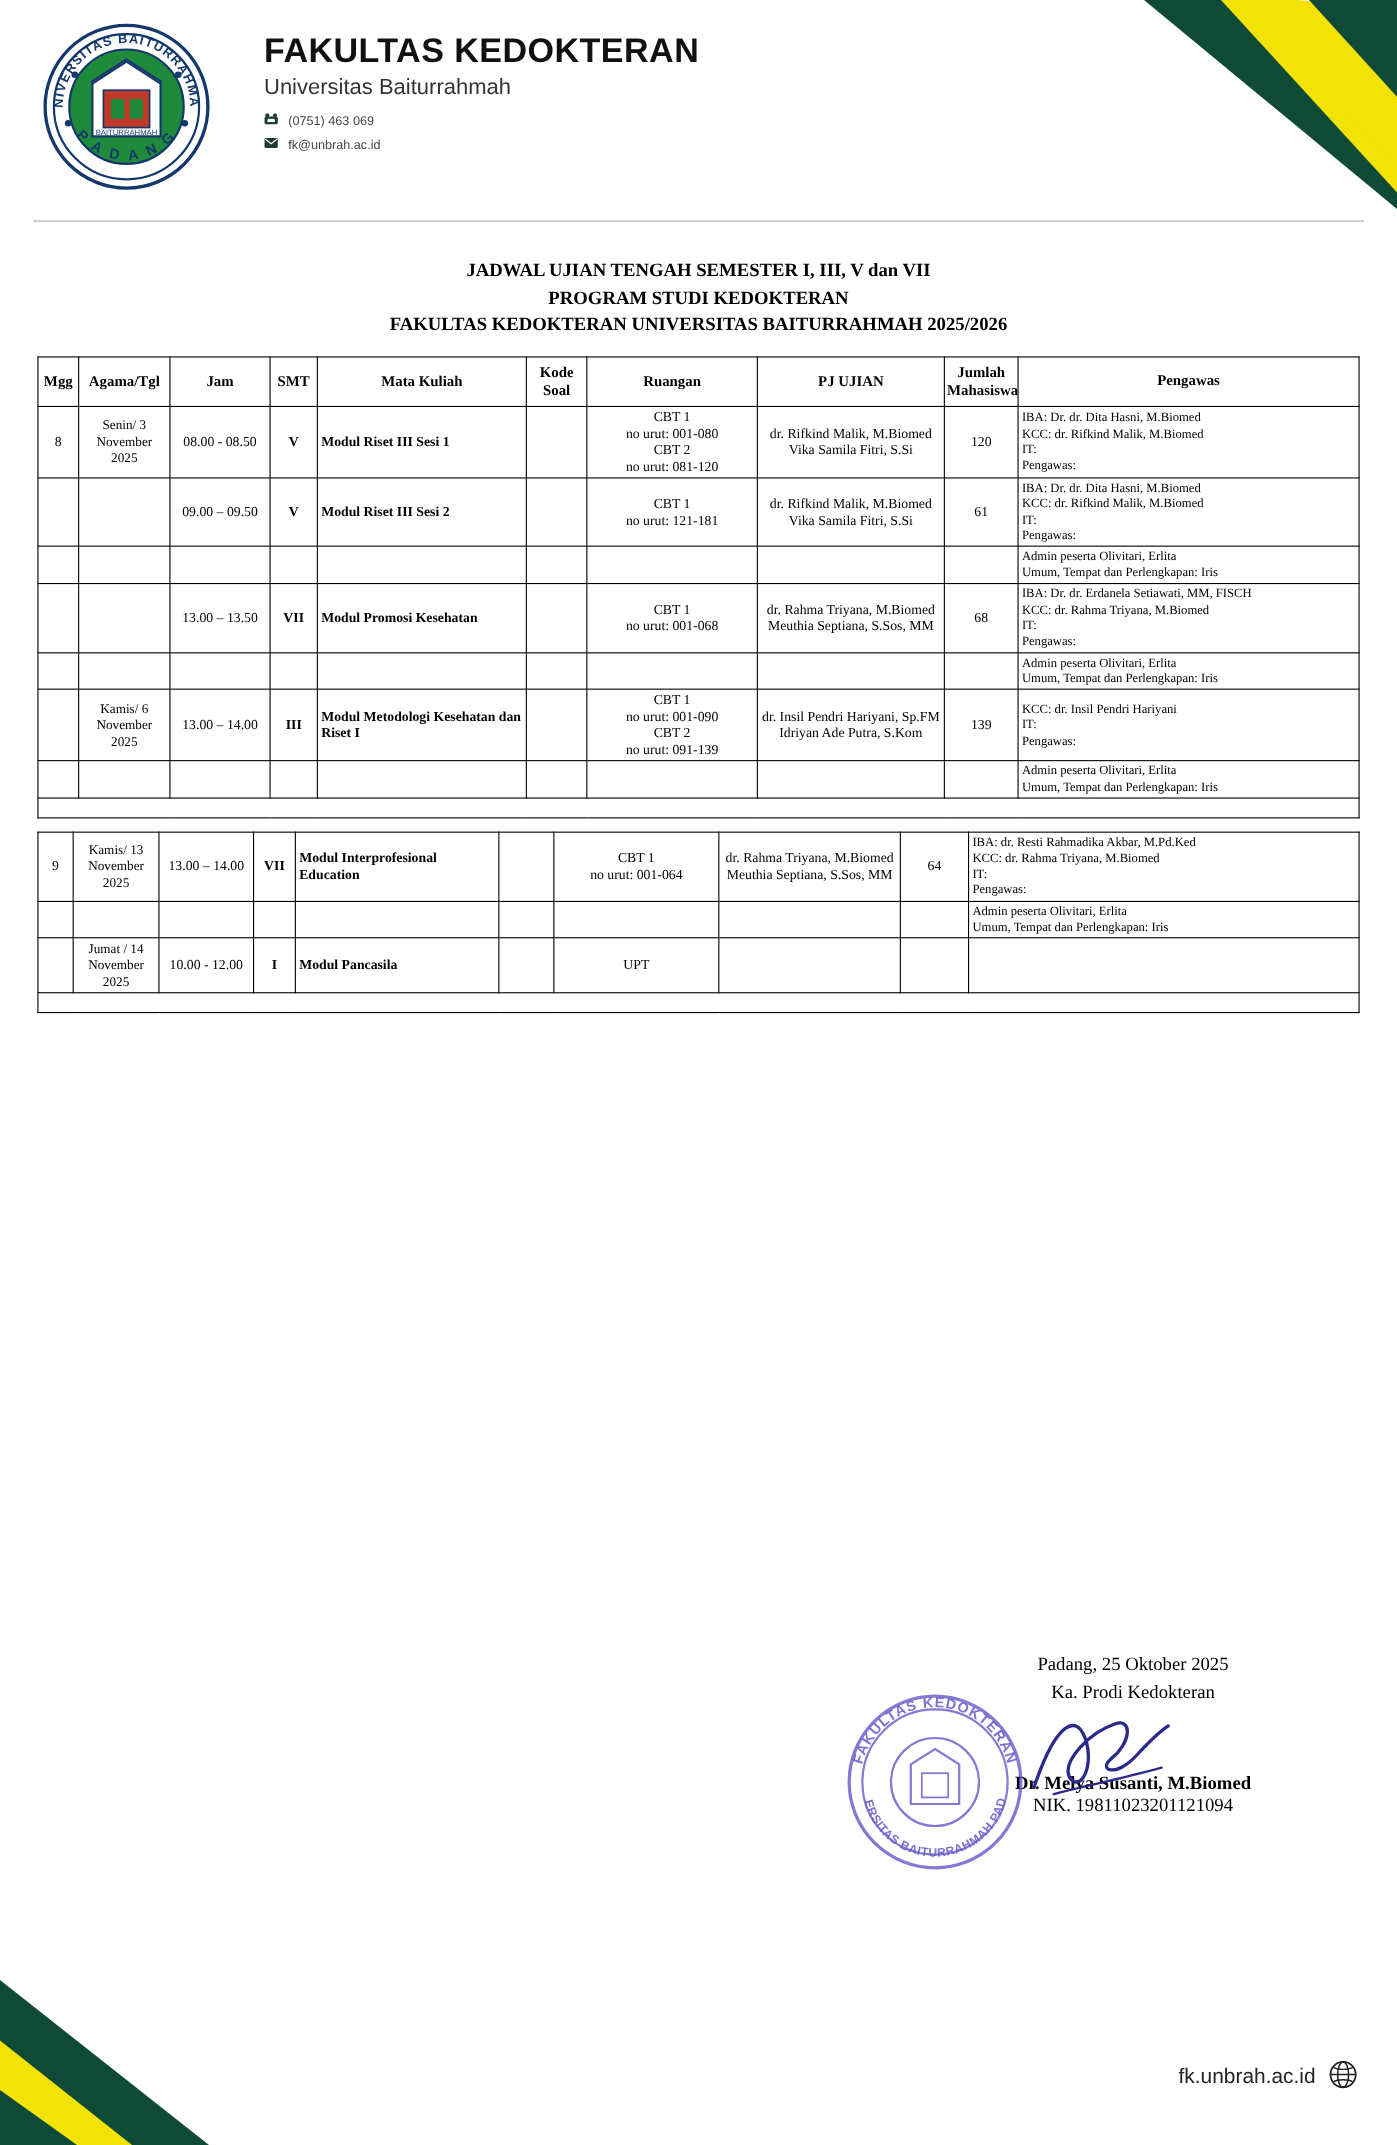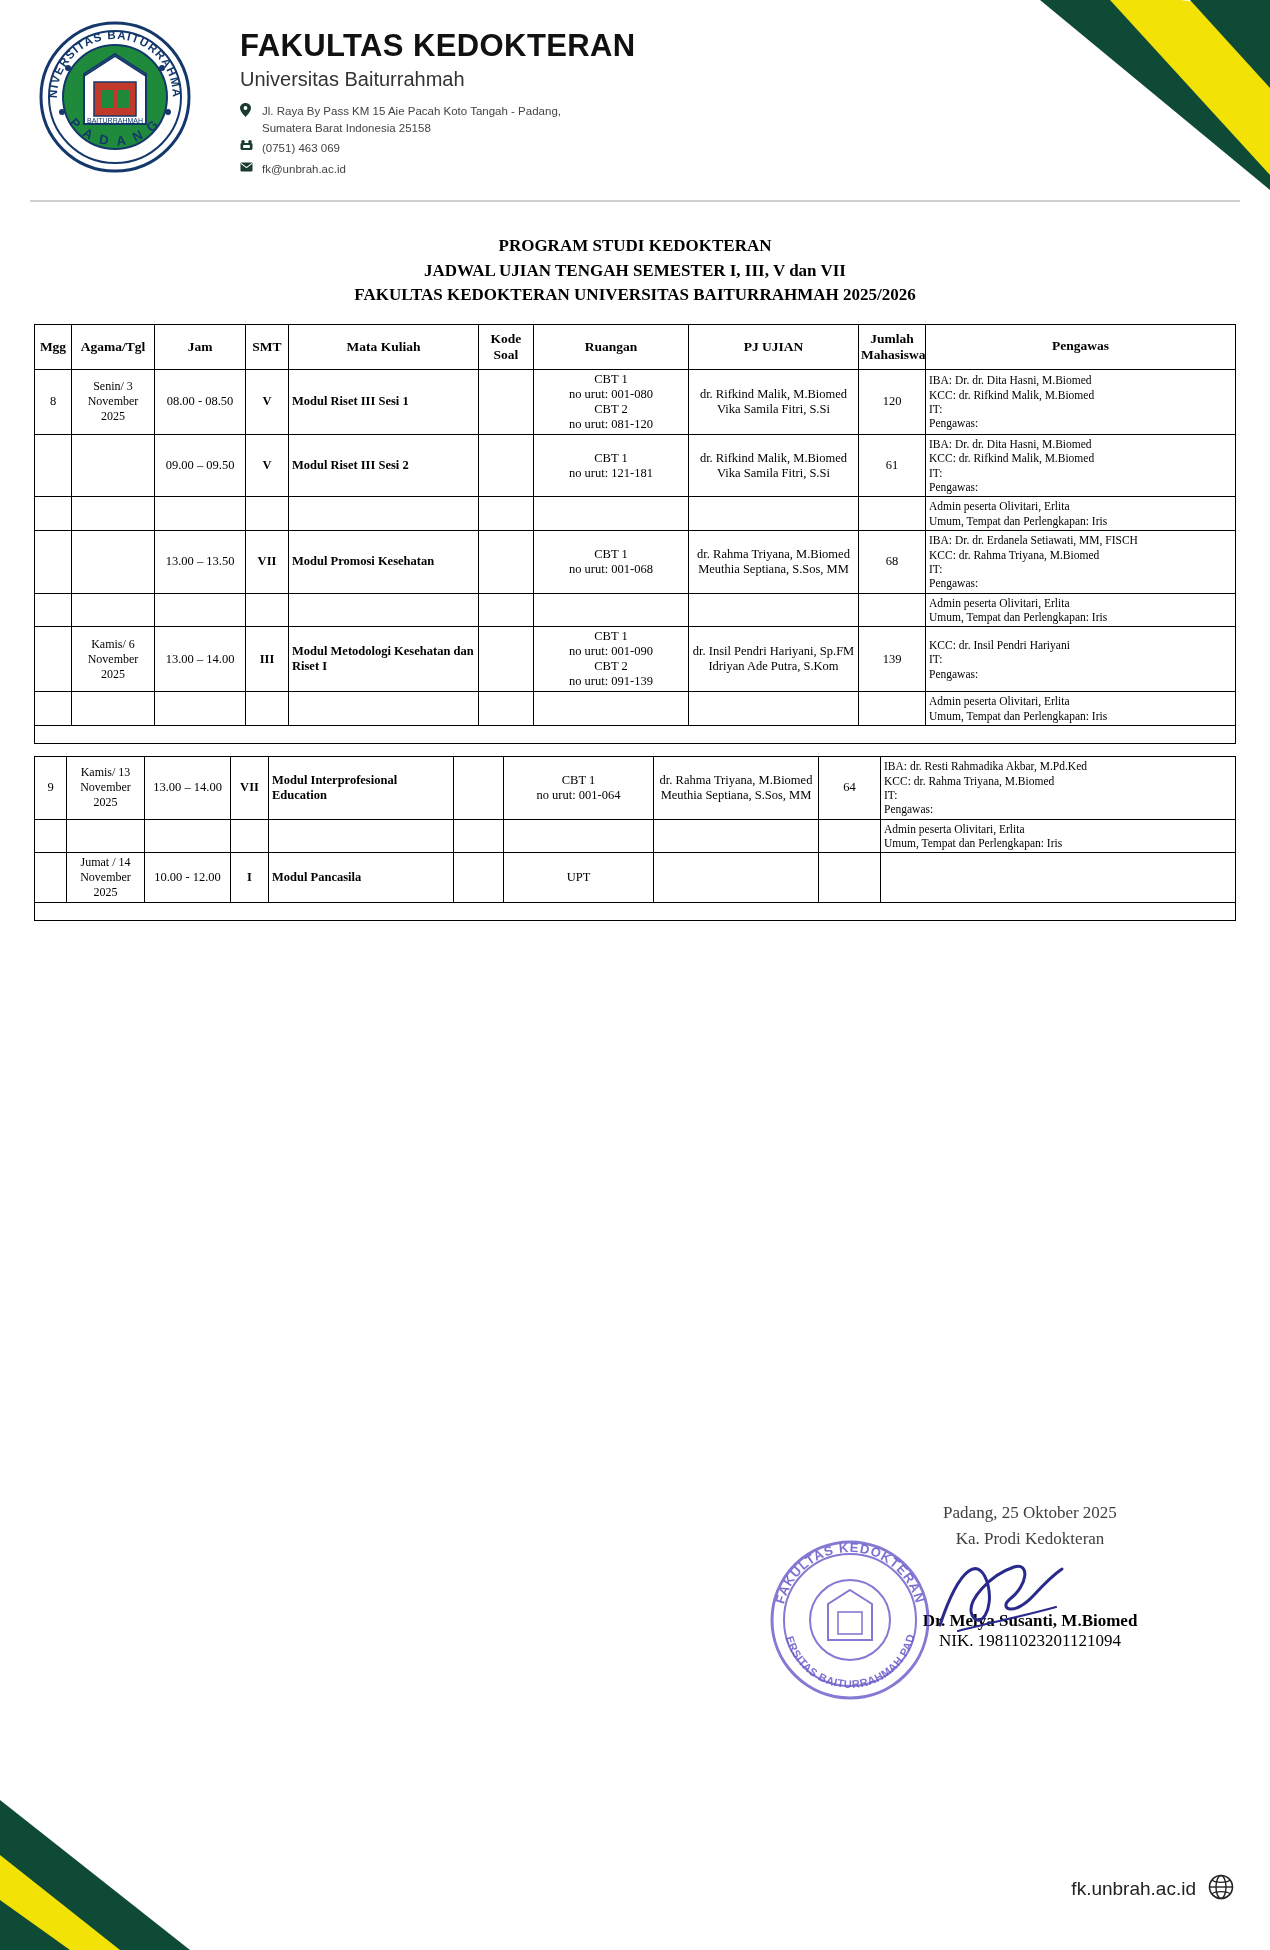--- a/index.html
+++ b/index.html
@@ -45,21 +45,21 @@
   .c-ruang{width:150px;text-align:center;font-size:12.5px;}
   .c-pj{width:165px;text-align:center;font-size:12.5px;}
   .c-jml{width:62px;text-align:center;}
   .c-peng{font-size:11.5px;line-height:1.25;padding-left:4px;}
   .spacer td{height:13px;background:#fff;border-left:1px solid #000;border-right:1px solid #000;}
   .multiline{white-space:pre-line;}
 
   
   .sign{position:absolute;left:0;right:0;top:1500px;}
   .sign-inner{width:420px;margin-left:820px;text-align:center;position:relative;}
-  .sign-line{font-size:17px;line-height:1.5;color:#404040;}
+  .sign-line{font-size:17px;line-height:1.5;color:#000000;}
   .sign-name{font-weight:bold;font-size:17px;margin-top:60px;}
   .sign-nik{font-size:17px;}
   .stamp{position:absolute;left:-70px;top:20px;width:200px;height:200px;opacity:.85;}
   .signature-scribble{position:absolute;left:90px;top:35px;width:180px;height:120px;}
 
   
   .footer{position:absolute;right:36px;bottom:46px;display:flex;align-items:center;gap:12px;}
   .footer-text{font-family:"Liberation Sans",sans-serif;font-size:19px;color:#222;}
 </style>
 </head>
@@ -103,30 +103,20 @@
       <circle cx="130" cy="92" r="3" fill="#14386b"></circle>
     </svg>
   </div>
 
   <div class="head-text">
     <div class="fk-title">FAKULTAS KEDOKTERAN</div>
     <div class="fk-sub">Universitas Baiturrahmah</div>
     <div class="contact">
       <div class="row">
         <div class="ic">
-          <svg width="11" height="14" viewBox="0 0 11 14">
-              <path d="M5.5 0C2.5 0 0 2.3 0 5.1 0 8.9 5.5 14 5.5 14S11 8.9 11 5.1C11 2.3 8.5 0 5.5 0z" fill="#1a3c2f"></path>
-              <circle cx="5.5" cy="5" r="1.9" fill="#fff"></circle>
-            </svg>
-        </div>
-        <div class="multiline">Jl. Raya By Pass KM 15 Aie Pacah Koto Tangah - Padang,
-Sumatera Barat Indonesia 25158</div>
-      </div>
-      <div class="row">
-        <div class="ic">
           <svg width="13" height="12" viewBox="0 0 13 12">
               <rect x="0.5" y="3" width="12" height="7" rx="1.4" fill="#1a3c2f"></rect>
               <circle cx="3" cy="1.8" r="1.8" fill="#1a3c2f"></circle>
               <circle cx="10" cy="1.8" r="1.8" fill="#1a3c2f"></circle>
               <rect x="3.2" y="5" width="6.6" height="3" fill="#fff"></rect>
             </svg>
         </div>
         <div>(0751) 463 069</div>
       </div>
       <div class="row">
@@ -138,22 +128,22 @@
         </div>
         <div>fk@unbrah.ac.id</div>
       </div>
     </div>
   </div>
 
   <div class="hr-line"></div>
 </div>
 
 <div class="doc-title">
+  <div>JADWAL UJIAN TENGAH SEMESTER I, III, V dan VII</div>
   <div>PROGRAM STUDI KEDOKTERAN</div>
-  <div>JADWAL UJIAN TENGAH SEMESTER I, III, V dan VII</div>
   <div>FAKULTAS KEDOKTERAN UNIVERSITAS BAITURRAHMAH 2025/2026</div>
 </div>
 
 <div class="table-wrap">
   <table class="sched">
     <thead>
       <tr>
         <th class="c-mgg">Mgg</th>
         <th class="c-hari">Agama/Tgl</th>
         <th class="c-jam">Jam</th>

